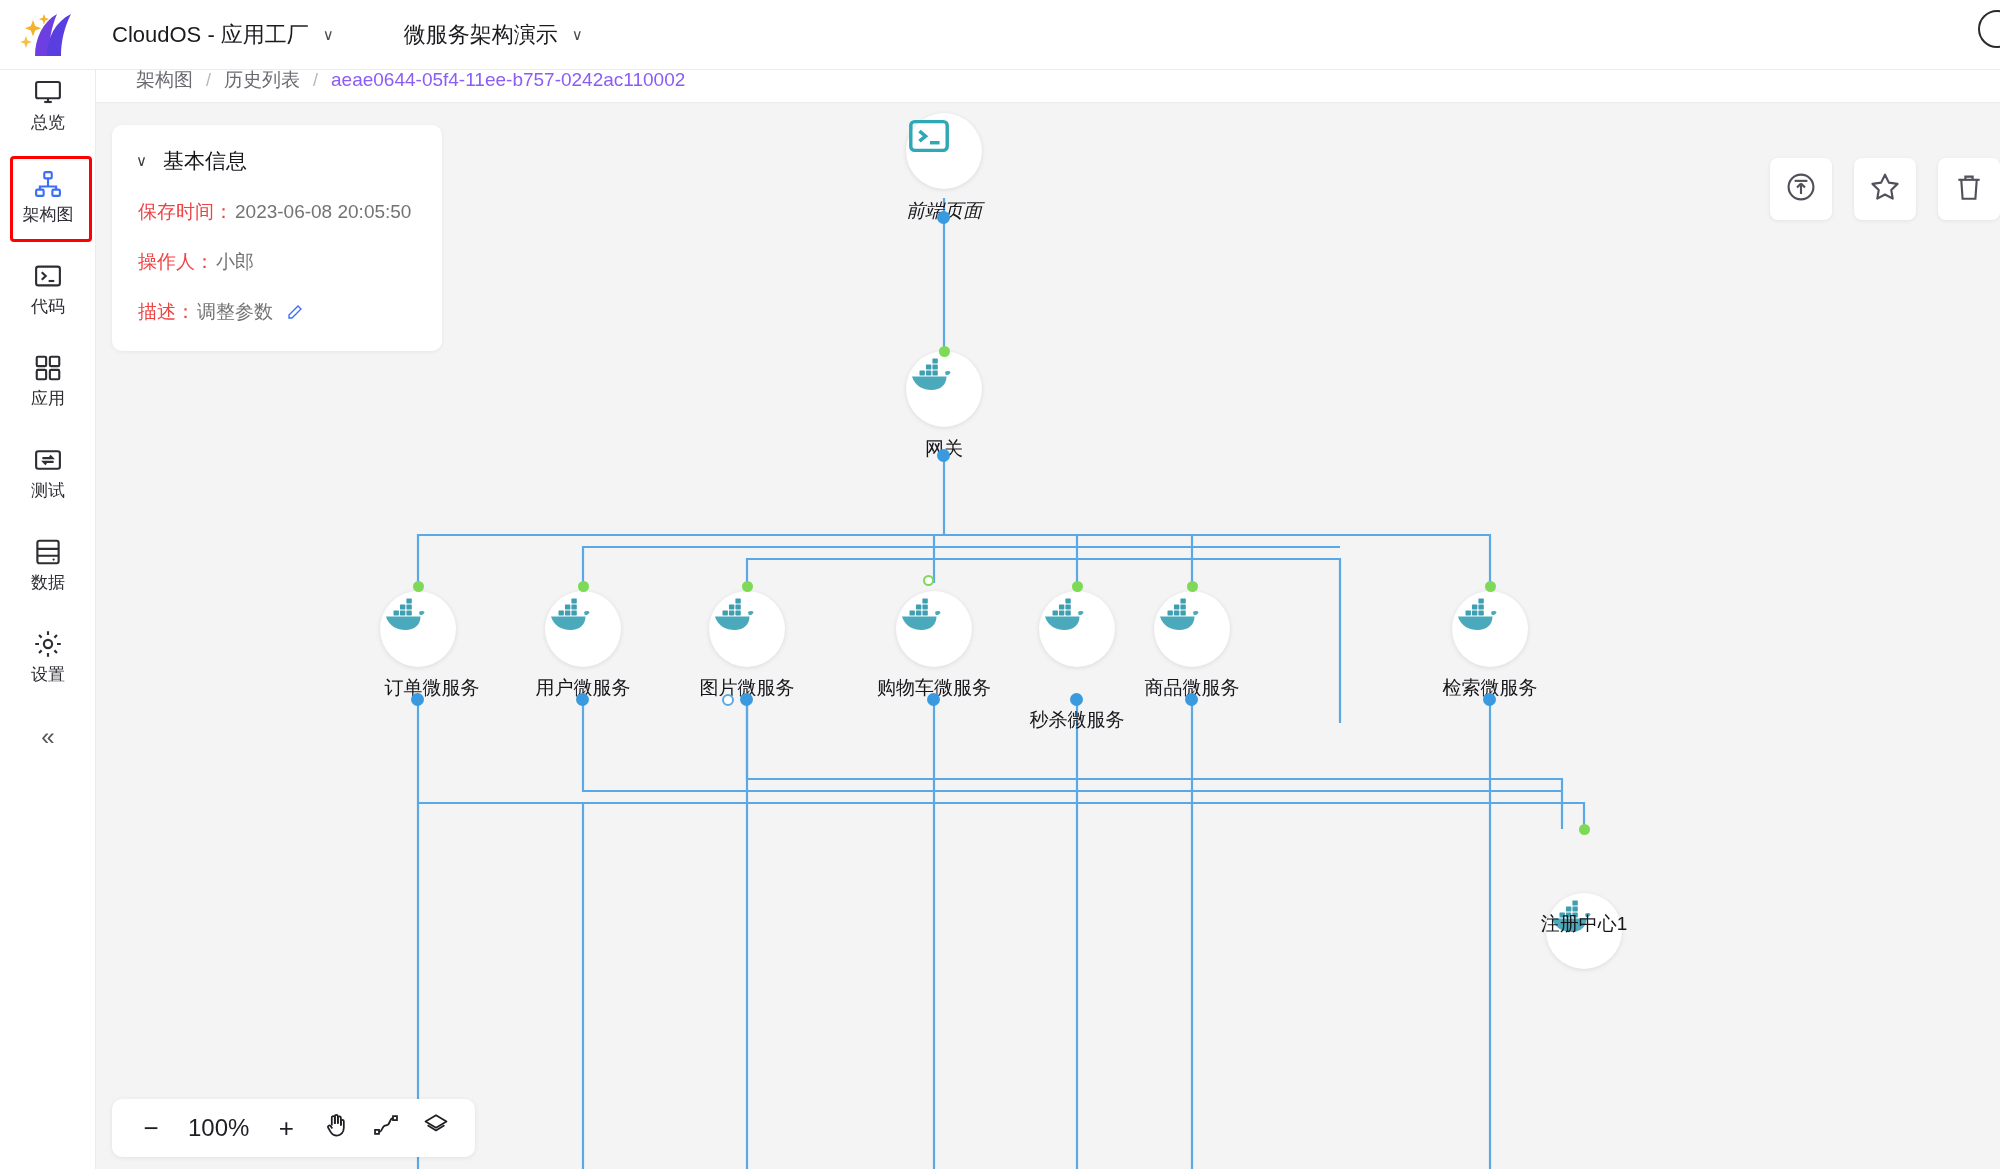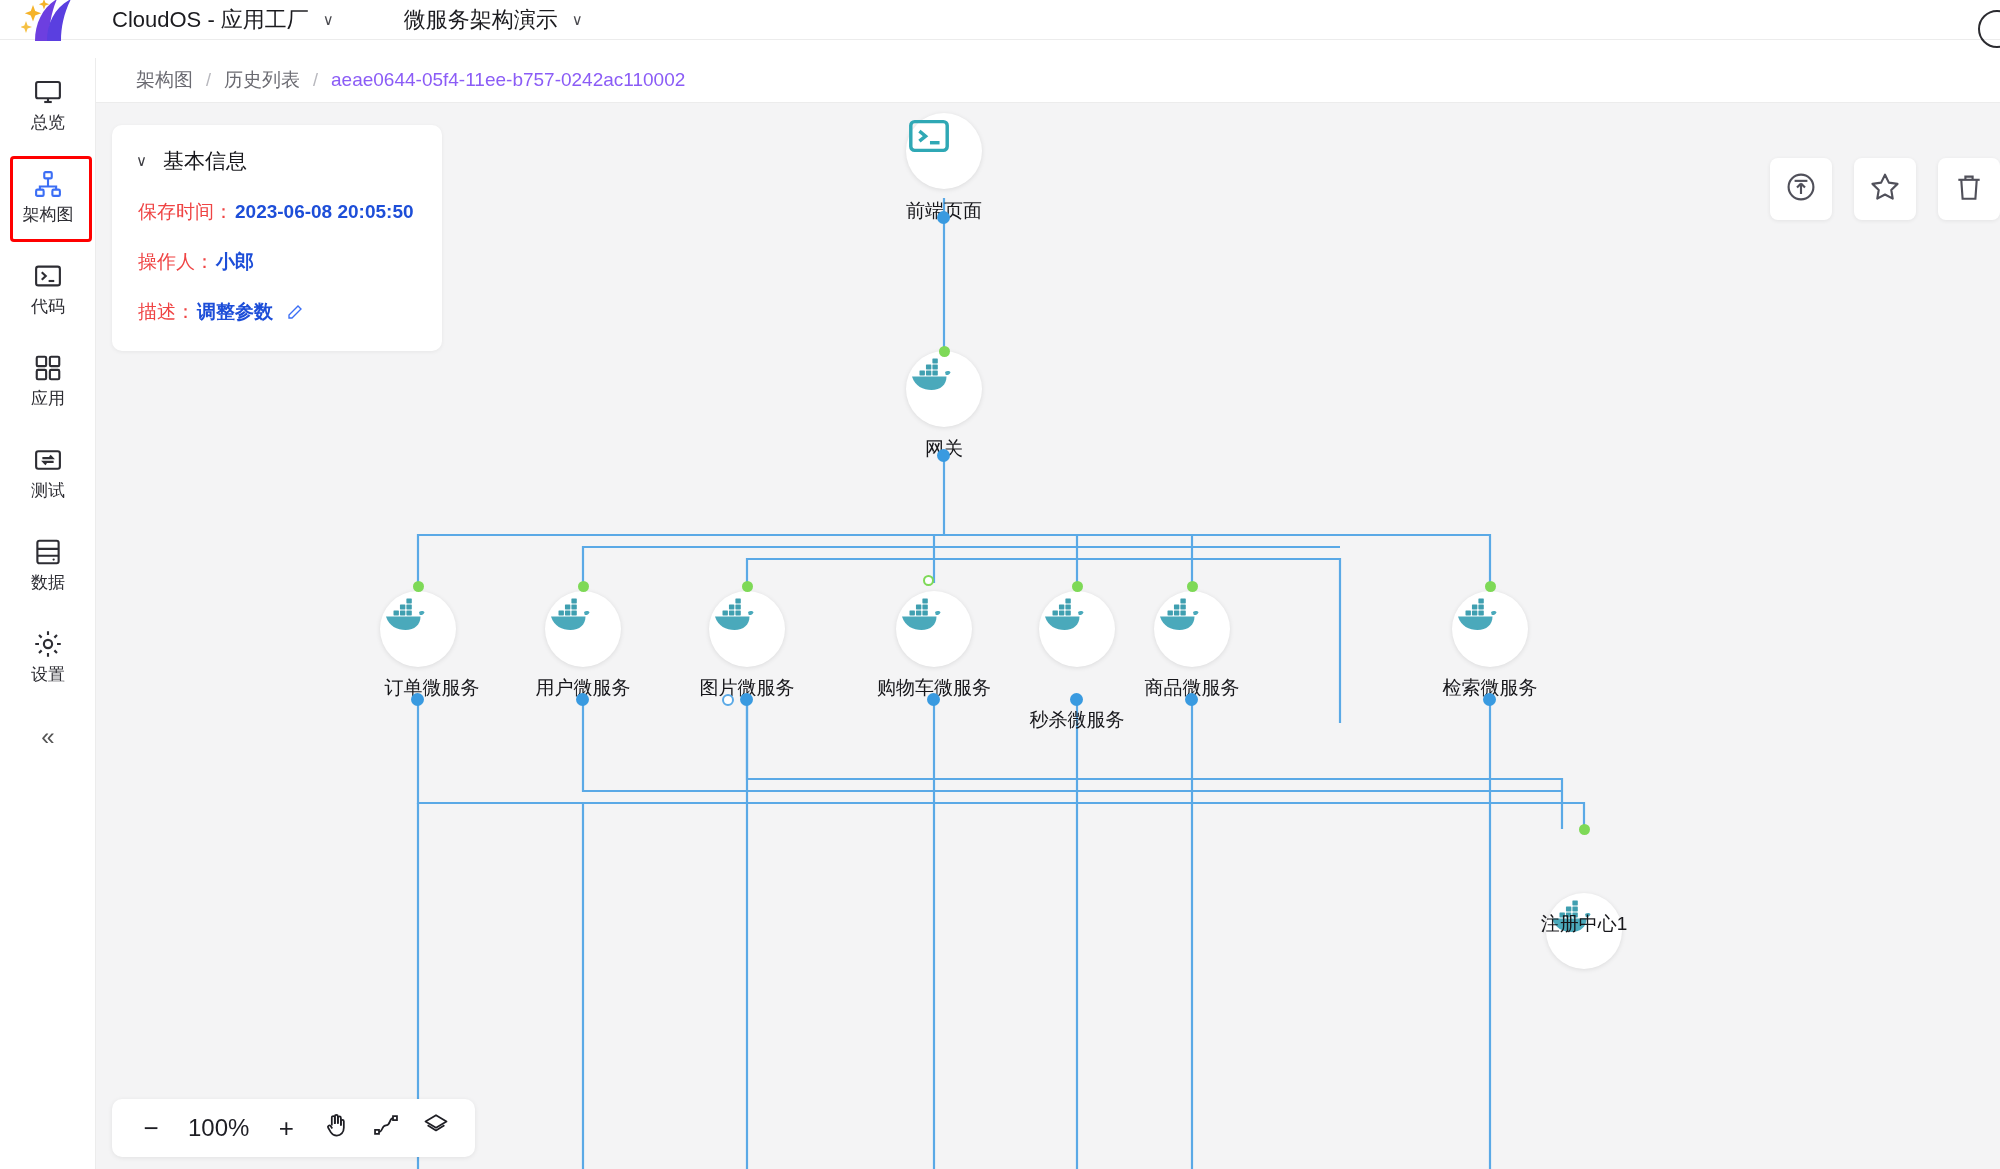--- a/index.html
+++ b/index.html
@@ -5,21 +5,21 @@
   * { box-sizing: border-box; margin: 0; padding: 0; }
   html, body {
     width: 2000px; height: 1169px;
     font-family: "Liberation Sans", "DejaVu Sans", sans-serif;
     background: #ffffff;
     overflow: hidden;
   }
 
   
   .topbar {
-    position: absolute; top: 0; left: 0; width: 2000px; height: 40px;
+    position: absolute; top: 0; left: 0; width: 2000px; height: 70px;
     background: #fff; display: flex; align-items: center;
     border-bottom: 1px solid #ececec; z-index: 40;
   }
   .logo { width: 96px; display: flex; align-items: center; justify-content: center; }
   .logo svg { display: block; }
   .app-switch {
     display: flex; align-items: center; gap: 14px;
     font-size: 22px; color: #1b1b1f; margin-left: 16px; cursor: pointer;
   }
   .proj-switch {
@@ -88,21 +88,21 @@
     display: flex; align-items: center; gap: 16px;
     padding: 0 26px 0 24px; cursor: pointer;
   }
   .card-head .ct { font-size: 21px; color: #16161a; }
   .card-chev { color: #3c3c42; font-size: 15px; font-weight: 300; }
   .card-row {
     display: flex; align-items: center; padding: 0 26px;
     margin-top: 24px; font-size: 19px; color: #45454b; white-space: nowrap;
   }
   .card-row .k { color: #ef4444; }
-  .card-row .v { color: #1d4ed8; margin-left: 2px; font-weight: bold; }
+  .card-row .v { color: #737373; margin-left: 2px; }
   .pencil { margin-left: 13px; cursor: pointer; display: inline-flex; }
 
   
   .actions {
     position: absolute; right: 0px; top: 55px; display: flex; gap: 22px; z-index: 20;
   }
   .act-btn {
     width: 62px; height: 62px; background: #fff; border-radius: 8px;
     display: flex; align-items: center; justify-content: center;
     box-shadow: 0 1px 4px rgba(0,0,0,.07); cursor: pointer; color: #50505a;
@@ -293,21 +293,21 @@
         </g>
       </svg>
 
       <div class="node" style="left:810px; top:10px;">
         <svg width="46" height="46" viewBox="0 0 24 24" fill="none" stroke="#2fa8b5" stroke-width="1.8">
           <rect x="2.5" y="4.5" width="19" height="15" rx="2"></rect>
           <path d="M7 9.5l3.2 2.6L7 14.7"></path>
             <path d="M12.5 15.5h5"></path>
         </svg>
       </div>
-      <div class="node-label" style="left:848px; top:95px;">前端页面</div>
+      <div class="node-label" style="left:848px; top:95px;font-style:italic;">前端页面</div>
       <div class="port blue" style="left:841px; top:108px;"></div>
 
       <div class="node" style="left:810px; top:248px;">
         <svg width="48" height="48" viewBox="0 0 32 26">
           <g fill="#3f9fb0">
             <rect x="9" y="10" width="3.6" height="3.3" rx=".4"></rect>
             <rect x="13.3" y="10" width="3.6" height="3.3" rx=".4"></rect>
             <rect x="17.6" y="10" width="3.6" height="3.3" rx=".4"></rect>
             <rect x="13.3" y="6" width="3.6" height="3.3" rx=".4"></rect>
             <rect x="17.6" y="6" width="3.6" height="3.3" rx=".4"></rect>

